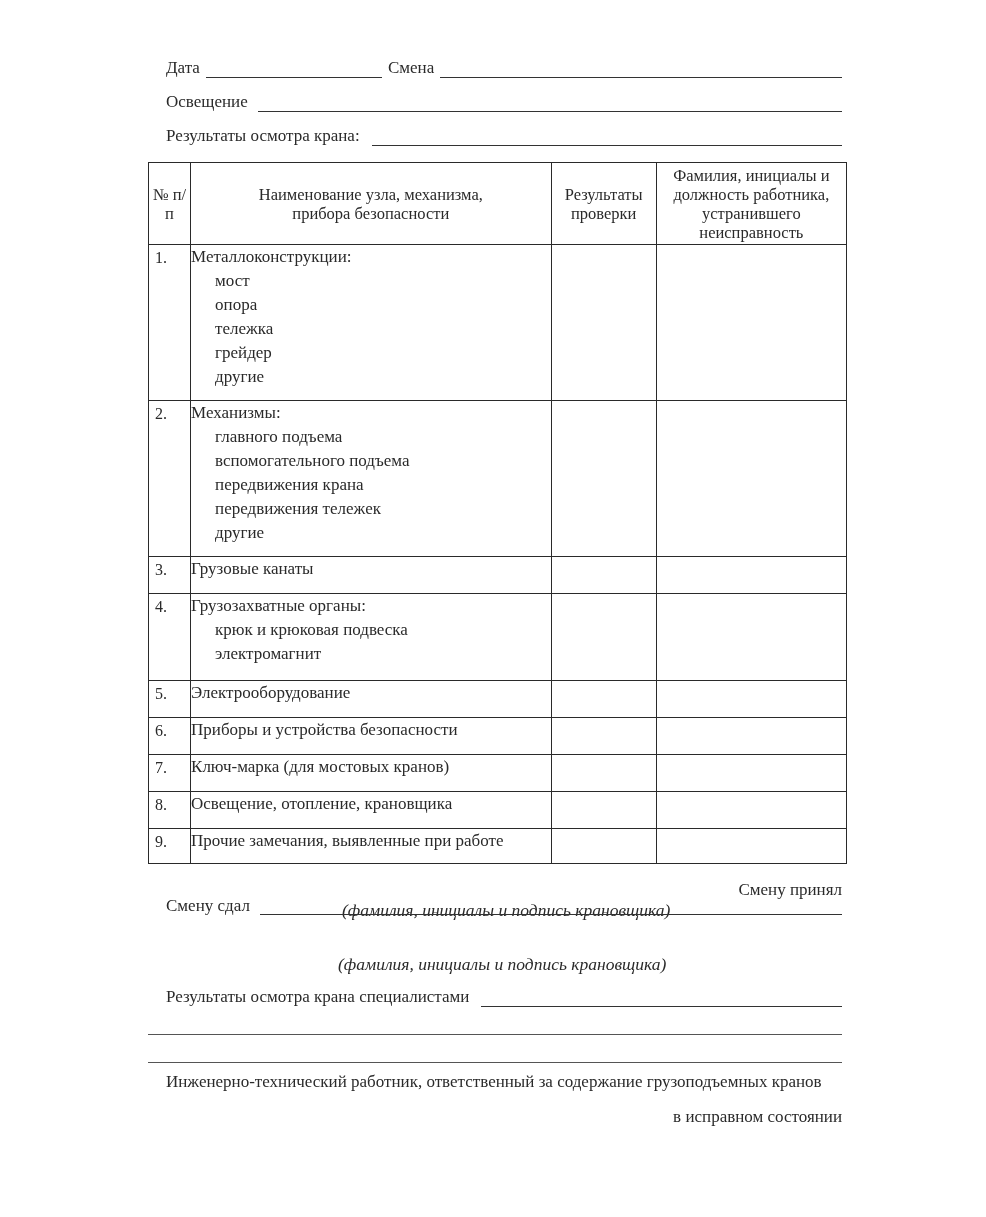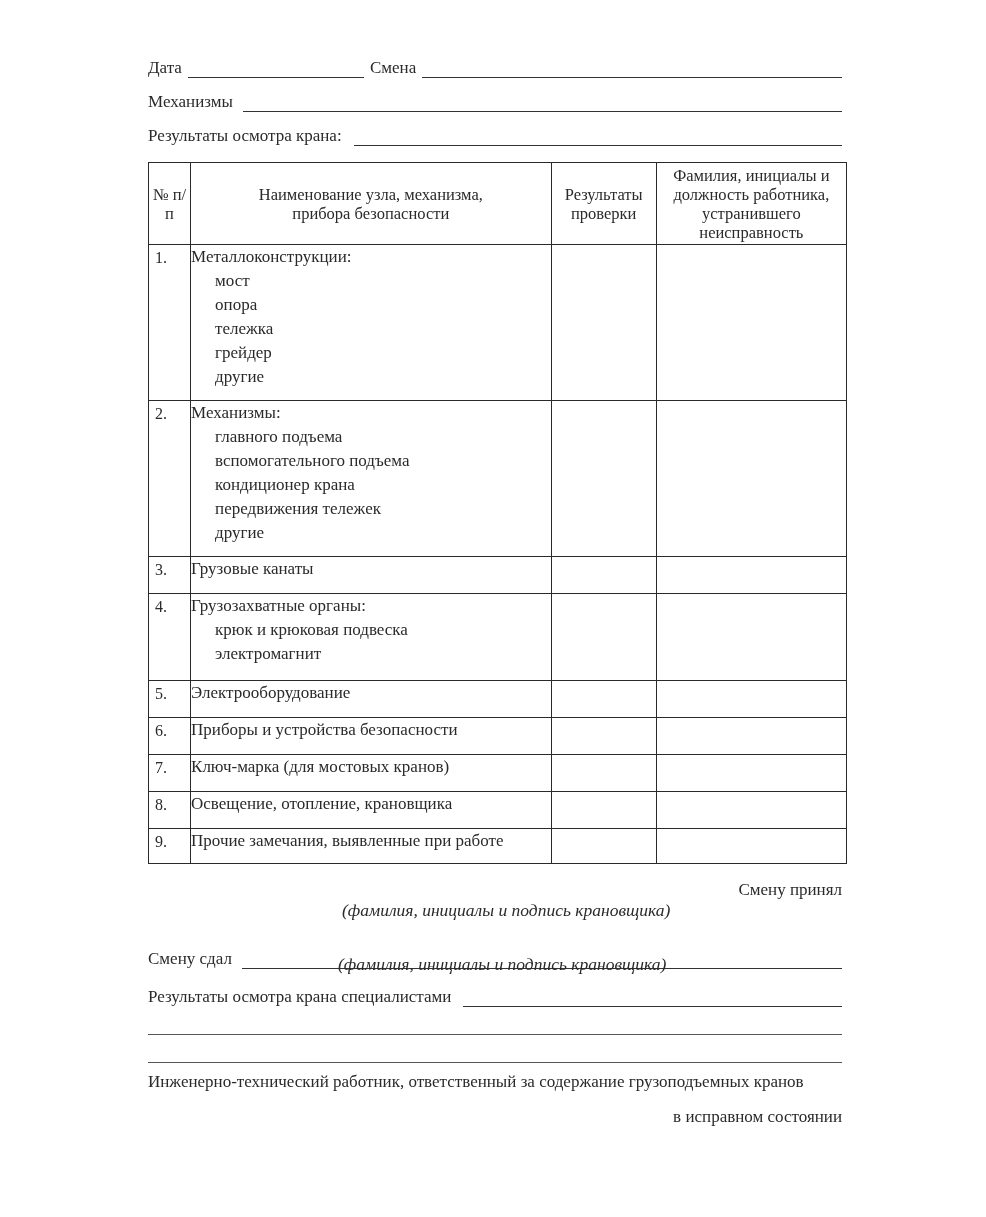--- a/index.html
+++ b/index.html
@@ -2,21 +2,21 @@
 <html><head>
   <meta charset="utf-8">
   <style>
     html, body { margin: 0; padding: 0; background: #ffffff; }
     body {
       width: 986px; height: 1217px; position: relative; overflow: hidden;
       font-family: "Liberation Serif", "DejaVu Serif", serif;
       color: #2a2a2a; font-size: 17px;
     }
     .line-row { position: absolute; left: 148px; width: 694px; display: flex; align-items: flex-end; }
-    .lbl { white-space: nowrap; line-height: 20px; }
+    .lbl { white-space: nowrap; line-height: 20px; margin-left: 18px; }
     .blank { flex: 1; border-bottom: 1px solid #333; height: 16px; margin-left: 6px; }
     .blank.fixed { flex: none; }
     .caption { position: absolute; font-style: italic; font-size: 17.5px; white-space: nowrap; }
     .rule { position: absolute; left: 148px; width: 694px; border-bottom: 1px solid #555; height: 0; }
 
     table.grid {
       position: absolute; left: 148px; top: 162px; width: 699px;
       border-collapse: collapse; table-layout: fixed;
     }
     table.grid td, table.grid th {
@@ -35,21 +35,21 @@
 </head>
 <body>
 
 <div class="line-row" style="top:58px;">
   <span class="lbl">Дата</span>
   <span class="blank fixed" style="width:176px;"></span>
   <span class="lbl" style="margin-left:6px;text-align:right;">Смена</span>
   <span class="blank"></span>
 </div>
 <div class="line-row" style="top:92px;">
-  <span class="lbl">Механизмы</span>
+  <span class="lbl">Освещение</span>
   <span class="blank" style="margin-left:10px;"></span>
 </div>
 <div class="line-row" style="top:126px;">
   <span class="lbl">Результаты осмотра крана:</span>
   <span class="blank" style="margin-left:12px;"></span>
 </div>
 
 <table class="grid">
   <colgroup>
     <col class="c-num">
@@ -82,21 +82,21 @@
         <td></td>
       </tr>
       <tr style="height: 156px;">
         <td>
           <span class="num">2.</span>
         </td>
         <td class="name-cell">
           <span class="item-title">Механизмы:</span>
           <span class="sub">главного подъема</span>
           <span class="sub">вспомогательного подъема</span>
-          <span class="sub">кондиционер крана</span>
+          <span class="sub">передвижения крана</span>
           <span class="sub">передвижения тележек</span>
           <span class="sub">другие</span>
         </td>
         <td></td>
         <td></td>
       </tr>
       <tr style="height: 37px;">
         <td>
           <span class="num">3.</span>
         </td>
@@ -170,21 +170,21 @@
       </tr>
     </tbody>
 </table>
 
 <div class="line-row" style="top:880px;flex-direction:column;">
   <span class="lbl">Смену принял</span>
   <span class="blank" style="margin-left:10px;"></span>
 </div>
 <div class="caption" style="left:342px; top:900px;">(фамилия, инициалы и подпись крановщика)</div>
 
-<div class="line-row" style="top:949px;">
+<div class="line-row" style="top:896px;align-items:center;">
   <span class="lbl">Смену сдал</span>
   <span class="blank" style="margin-left:10px;"></span>
 </div>
 <div class="caption" style="left:338px; top:954px;">(фамилия, инициалы и подпись крановщика)</div>
 
 <div class="line-row" style="top:987px;">
   <span class="lbl">Результаты осмотра крана специалистами</span>
   <span class="blank" style="margin-left:12px;"></span>
 </div>
 <div class="rule" style="top:1034px;"></div>

